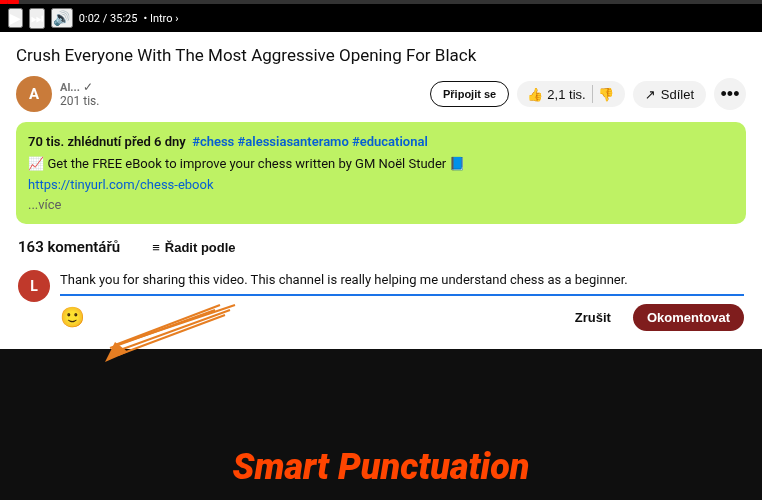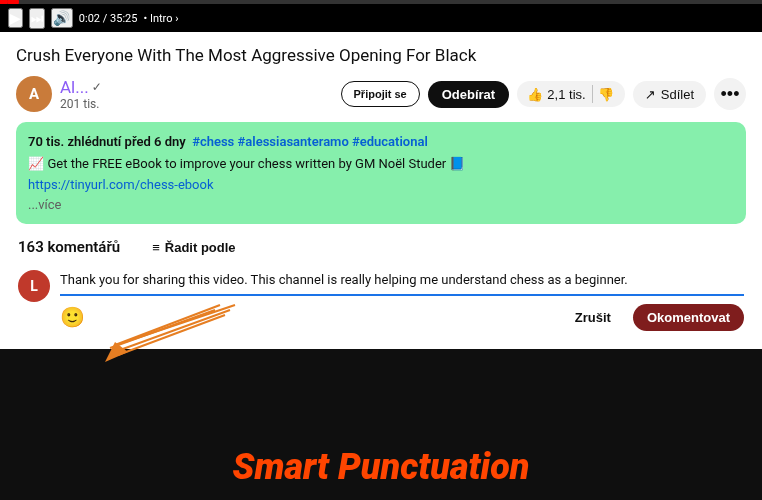--- a/index.html
+++ b/index.html
@@ -84,23 +84,23 @@
     .channel-info {
       display: flex;
       flex-direction: column;
     }
     .channel-name-row {
       display: flex;
       align-items: center;
       gap: 3px;
     }
     .channel-name {
-      font-size: 17px;
-      font-weight: 400;
-      color: #8b5cf6;
+      font-size: 11px;
+      font-weight: 700;
+      color: #737373;
     }
     .verified-icon {
       font-size: 12px;
       color: #606060;
     }
     .subscriber-count {
       font-size: 12px;
       color: #606060;
     }
     .channel-actions {
@@ -175,21 +175,21 @@
       font-size: 18px;
       cursor: pointer;
       display: flex;
       align-items: center;
       justify-content: center;
       color: #0f0f0f;
     }
 
     
     .description-box {
-      background: #86efac;
+      background: #bef264;
       border-radius: 10px;
       padding: 10px 12px;
       margin-bottom: 14px;
       font-size: 13px;
       color: #0f0f0f;
       line-height: 1.5;
     }
     .desc-meta {
       font-weight: 600;
       margin-bottom: 2px;
@@ -367,21 +367,20 @@
       <div class="channel-avatar">A</div>
       <div class="channel-info">
         <div class="channel-name-row">
           <span class="channel-name">Al...</span>
           <span class="verified-icon">✓</span>
         </div>
         <span class="subscriber-count">201 tis.</span>
       </div>
       <div class="channel-actions">
         <button class="btn-join">Připojit se</button>
-        <button class="btn-subscribe">Odebírat</button>
         <div class="like-dislike-row">
           <button class="like-btn">
             <span>👍</span>
             <span>2,1 tis.</span>
           </button>
           <div class="divider-v"></div>
           <button class="dislike-btn">
             <span>👎</span>
           </button>
         </div>

